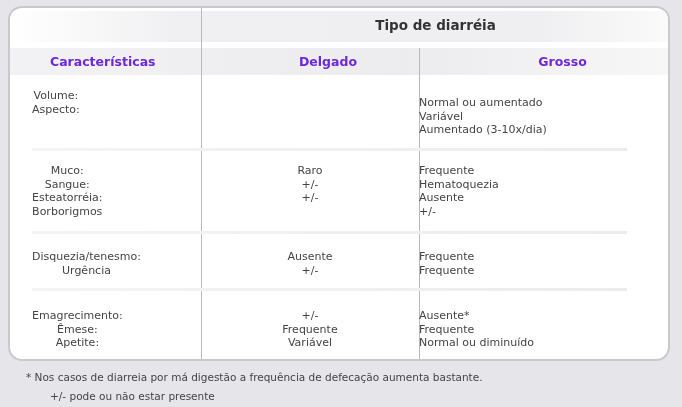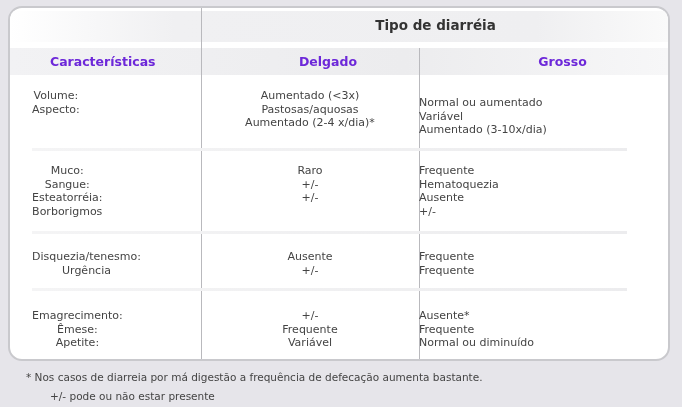--- a/index.html
+++ b/index.html
@@ -53,25 +53,20 @@
 
   <div class="title">Tipo de diarréia</div>
   <div class="h2 h-char">Características</div>
   <div class="h2 h-del">Delgado</div>
   <div class="h2 h-gro">Grosso</div>
 
   <div class="grp" style="top:81px;height:40px;">
     <div class="col c-label">
       <div>Volume:</div>
       <div>Aspecto:</div>
-    </div>
-    <div class="col c-del">
-      <div>Aumentado (&lt;3x)</div>
-      <div>Pastosas/aquosas</div>
-      <div>Aumentado (2-4 x/dia)*</div>
     </div>
     <div class="col c-gro" style="top:7px;">
       <div>Normal ou aumentado</div>
       <div>Variável</div>
       <div>Aumentado (3-10x/dia)</div>
     </div>
   </div>
   <div class="sep" style="top:140px;"></div>
 
   <div class="grp" style="top:156px;">

